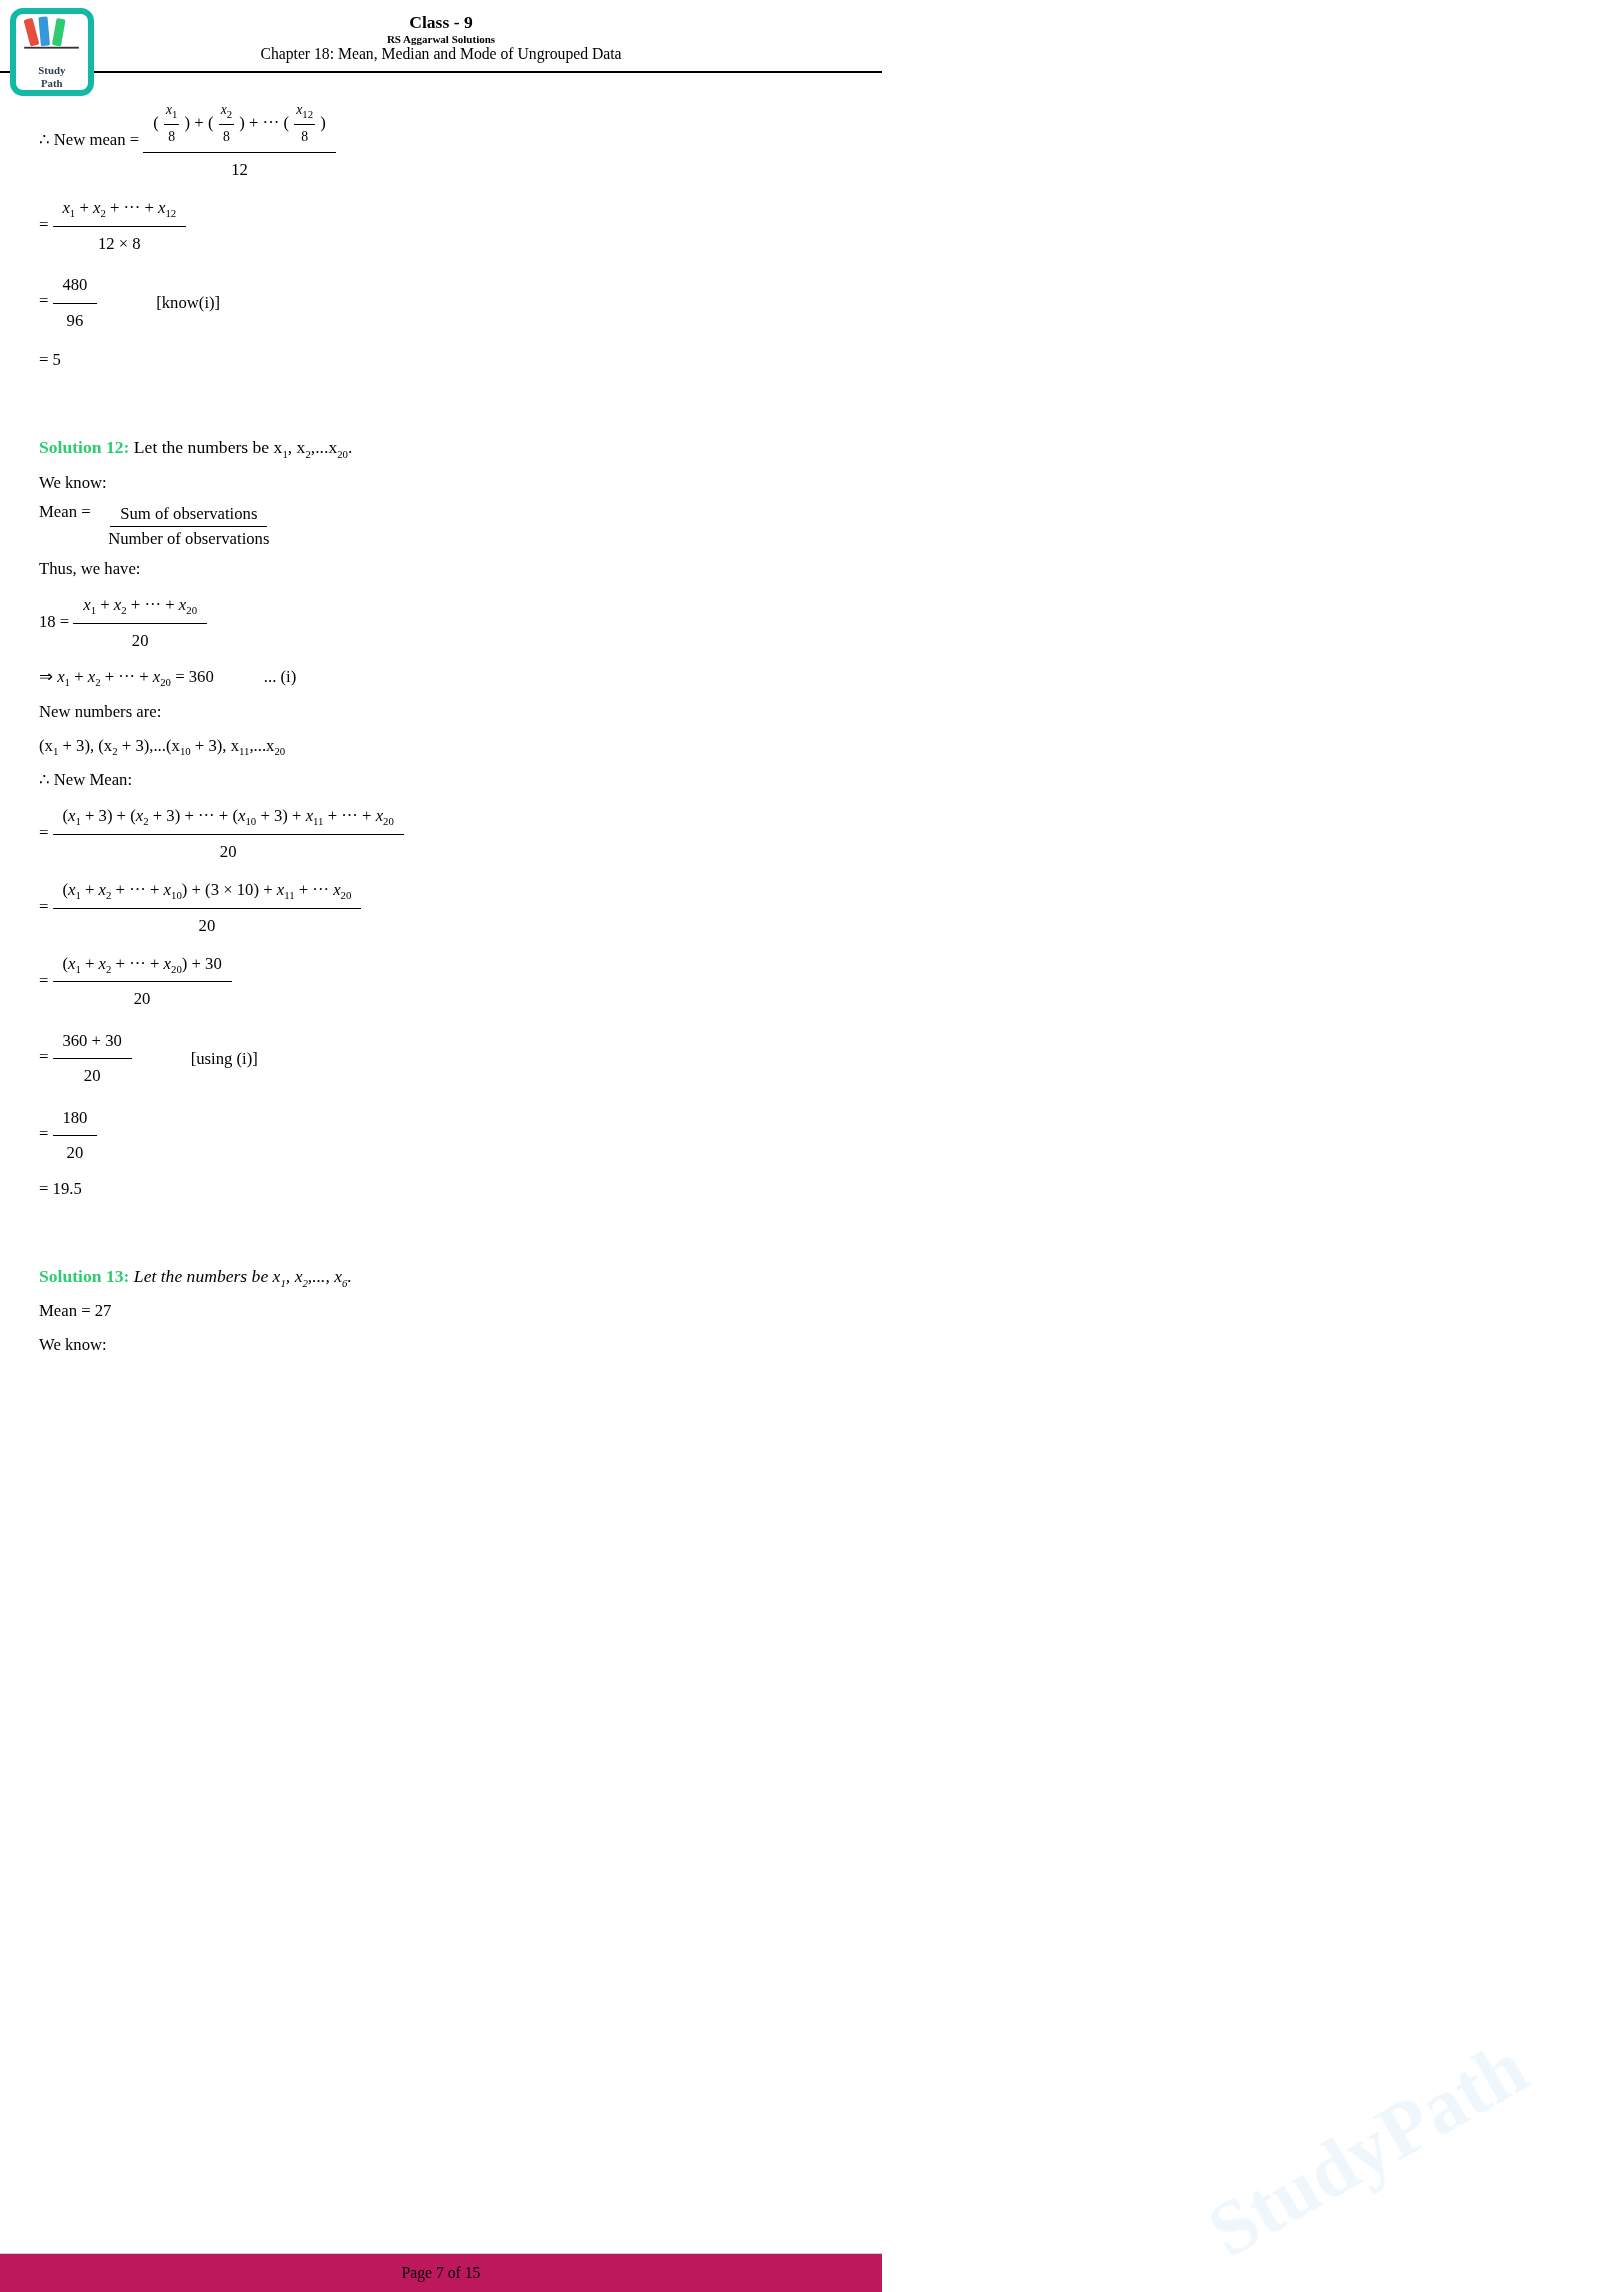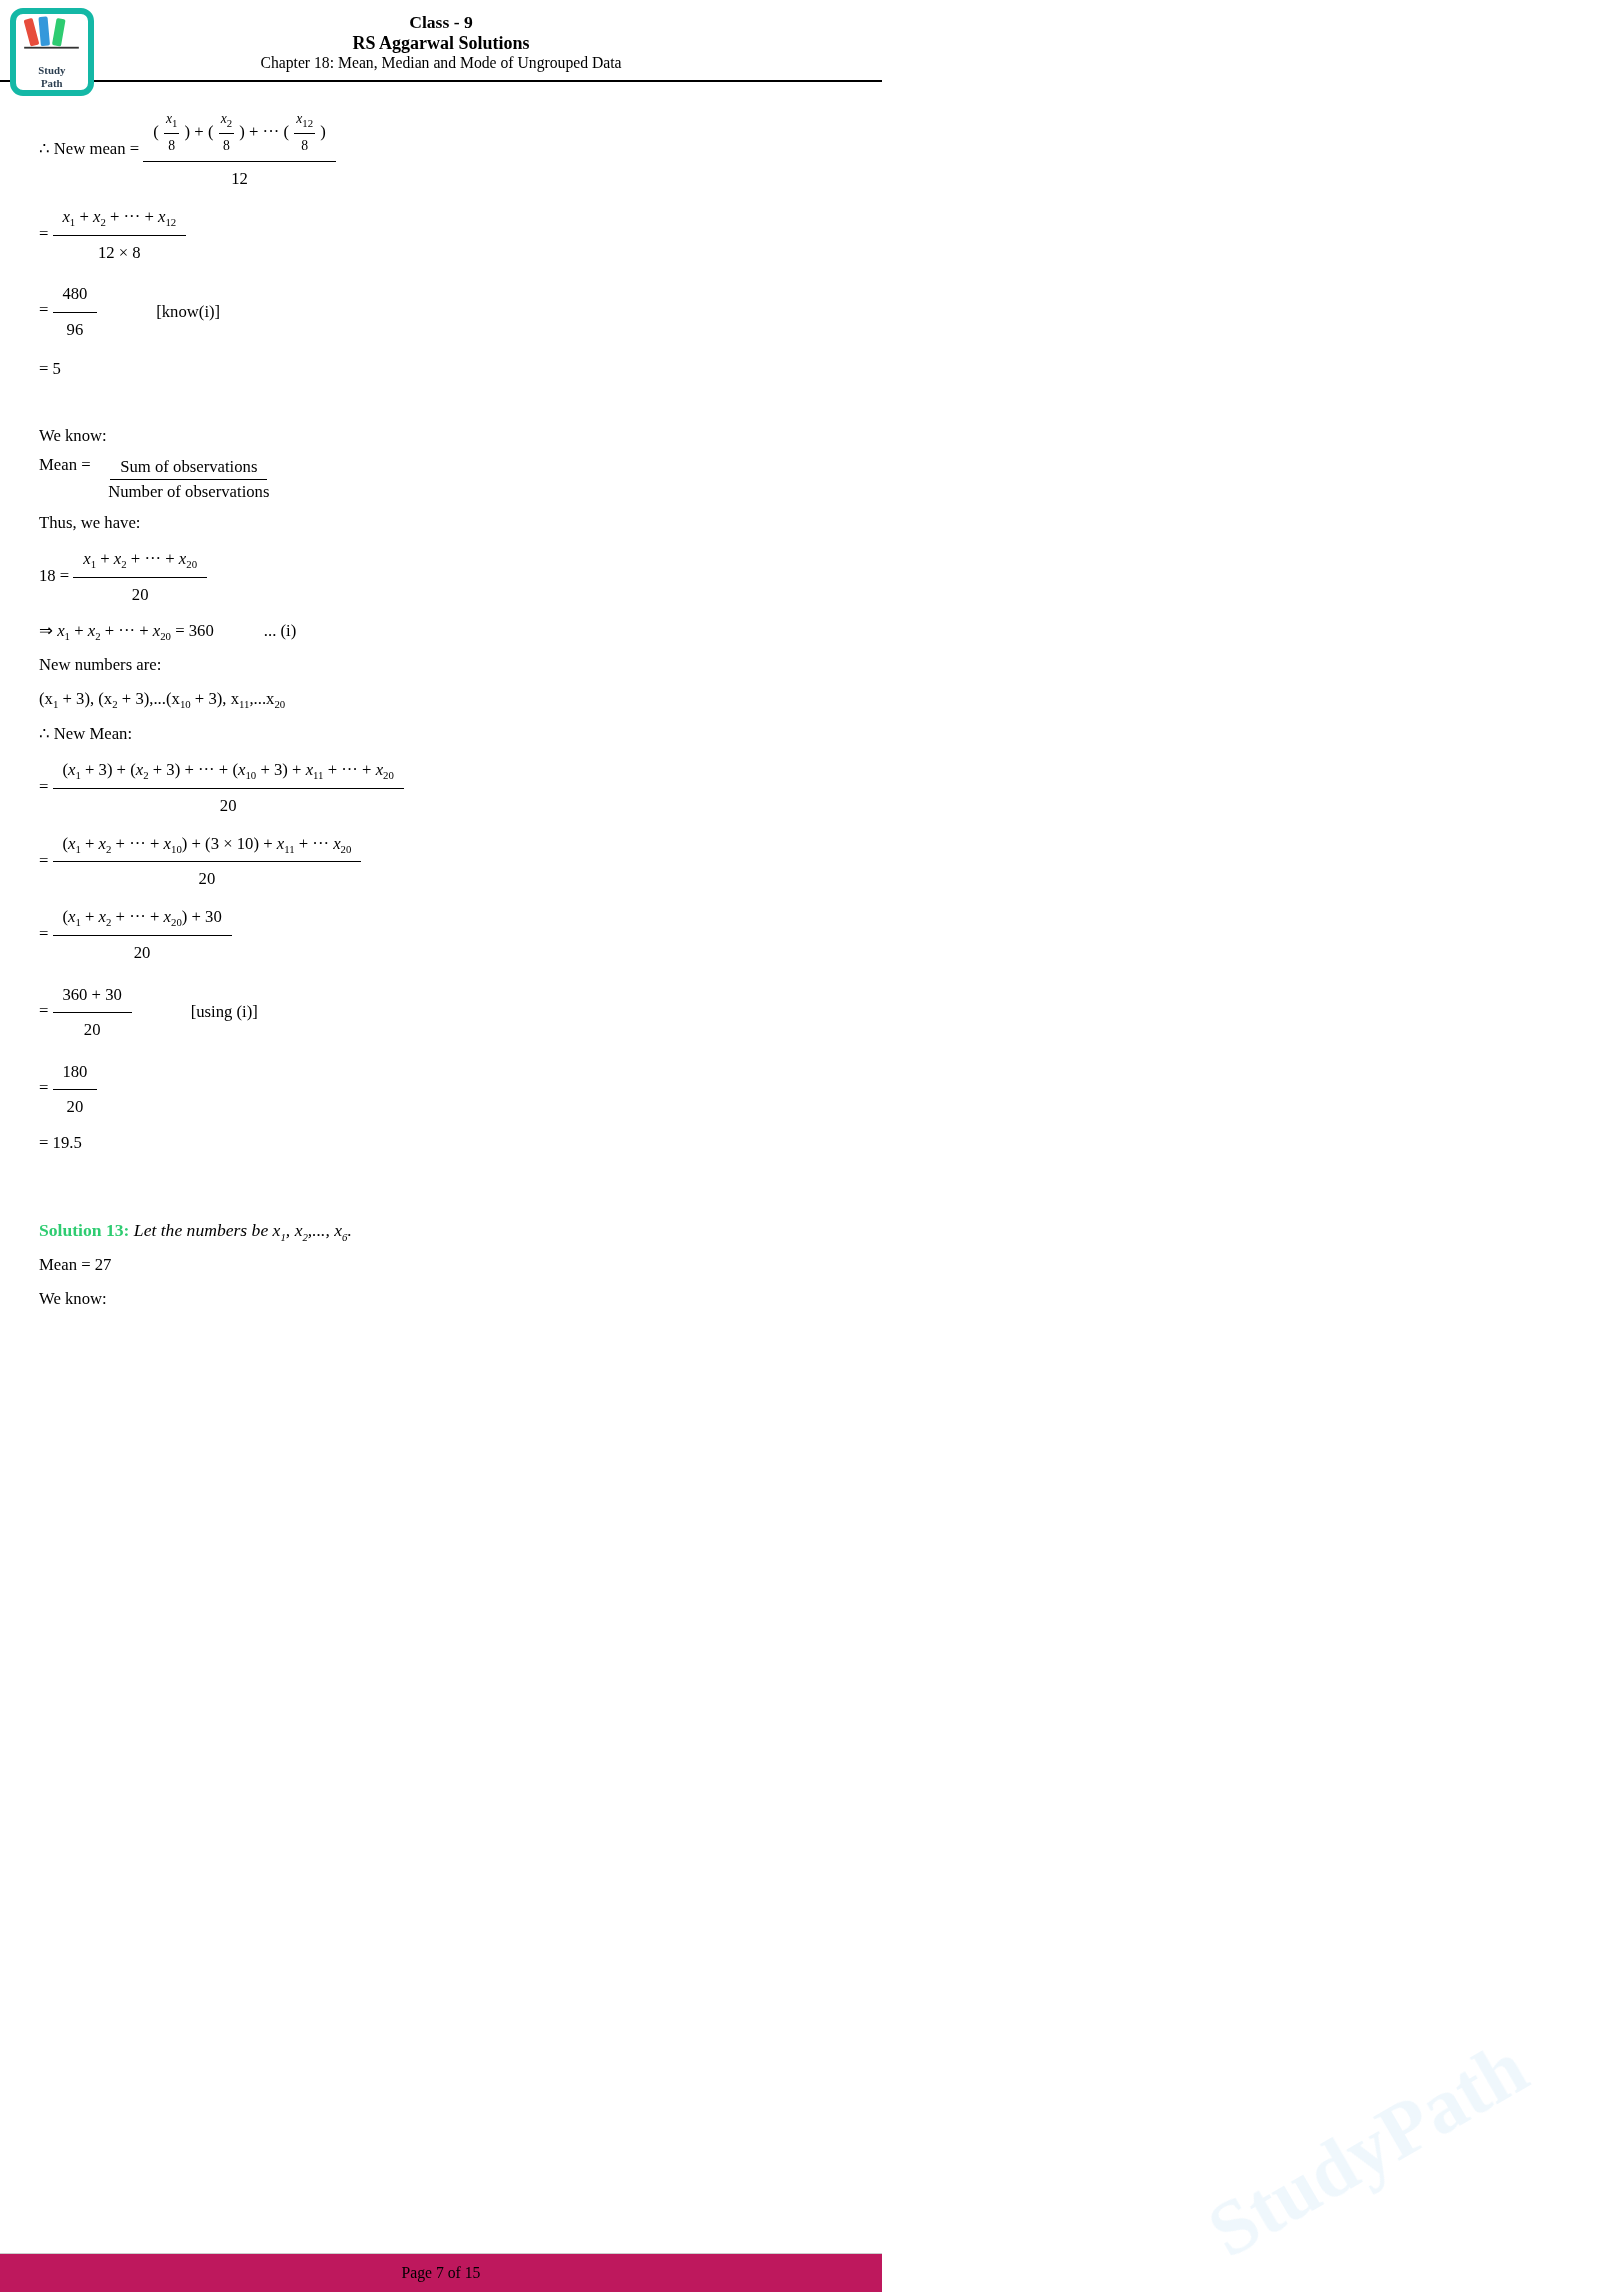--- a/index.html
+++ b/index.html
@@ -43,21 +43,21 @@
       line-height: 1.2;
     }
 
     .header-class {
       font-size: 17.6px;
       font-weight: bold;
       color: #000;
     }
 
     .header-title {
-      font-size: 18px;
+      font-size: 11px;
       font-weight: bold;
       color: #000;
     }
 
     .header-chapter {
       font-size: 15.7px;
       color: #000;
     }
 
     .content {
@@ -236,20 +236,26 @@
       </div>
       <div class="math-line">[know(i)]</div>
     </div>
 
     <div class="math-line">= 5</div>
   </div>
 
   <div style="height: 29px;"></div>
 
   <div>
+    <div class="solution-header">
+      <span style="color:#2ecc71; font-weight:bold;">Solution 12:</span>
+      <span class="normal" style="color:#000; font-weight:normal;">
+        Let the numbers be x<sub>1</sub>, x<sub>2</sub>,...x<sub>20</sub>.
+      </span>
+    </div>
 
     <div class="math-line">We know:</div>
 
     <div class="mean-formula">
       <span class="mean-label">Mean  =</span>
       <span class="big-fraction-container">
         <span class="num">Sum of observations</span>
         <span class="den">Number of observations</span>
       </span>
     </div>

